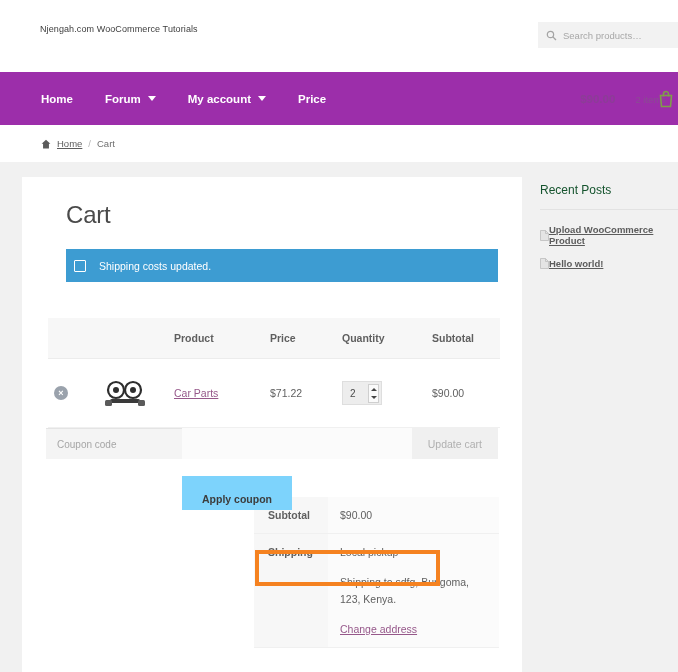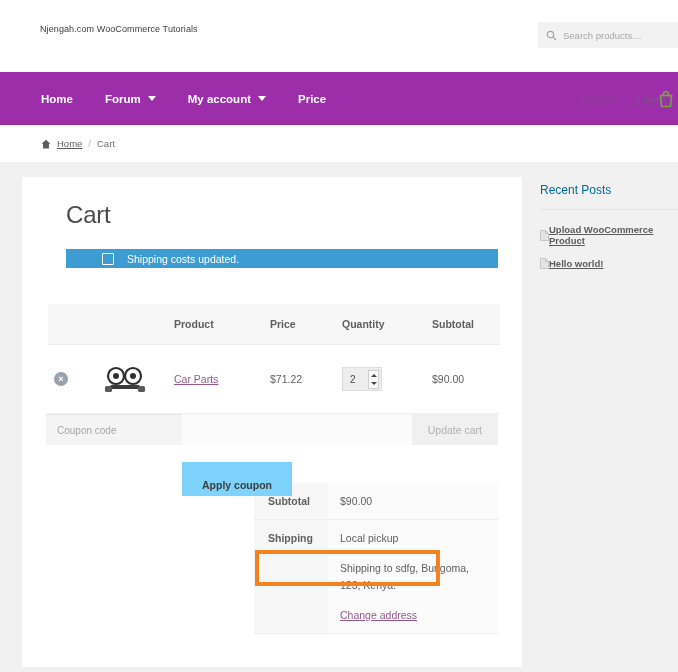--- a/index.html
+++ b/index.html
@@ -167,25 +167,25 @@
     color: #4a4a4a;
     font-weight: normal;
     margin: 0 0 20px 20px;
     letter-spacing: -0.2px;
   }
 
   
   .notice {
     background: #3d9cd2;
     color: #ffffff;
-    height: 19px;
+    height: 33px;
     margin: 0 0 36px 20px;
     display: flex;
     align-items: center;
-    padding-left: 36px;
+    padding-left: 8px;
     gap: 13px;
     font-size: 10.5px;
   }
   .notice-icon {
     width: 12px; height: 12px;
     border: 1.6px solid #ffffff;
     border-radius: 1px;
     flex: 0 0 auto;
   }
 
@@ -370,21 +370,21 @@
   }
 
   
   .sidebar {
     width: 148px;
     margin-left: 8px;
     padding-top: 6px;
   }
   .widget-title {
     font-size: 12px;
-    color: #0369a1;
+    color: #14532d;
     font-weight: normal;
     margin: 0 0 12px 10px;
   }
   .widget-divider {
     border-top: 1px solid #e2e2e2;
     margin: 0 0 14px 10px;
   }
   .post-item {
     display: flex;
     align-items: center;

